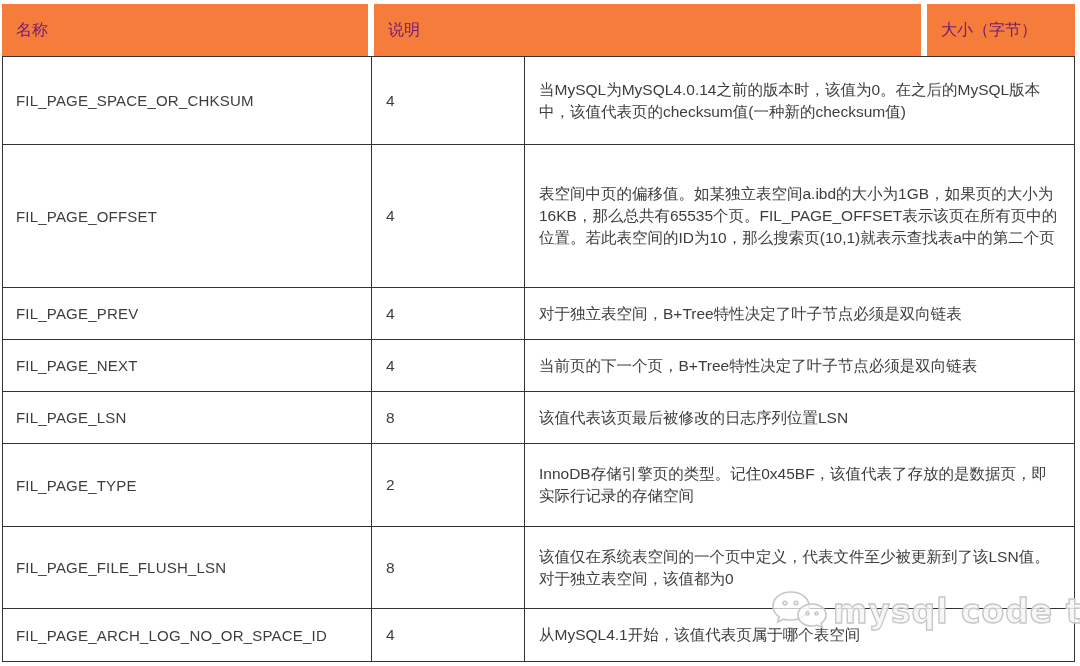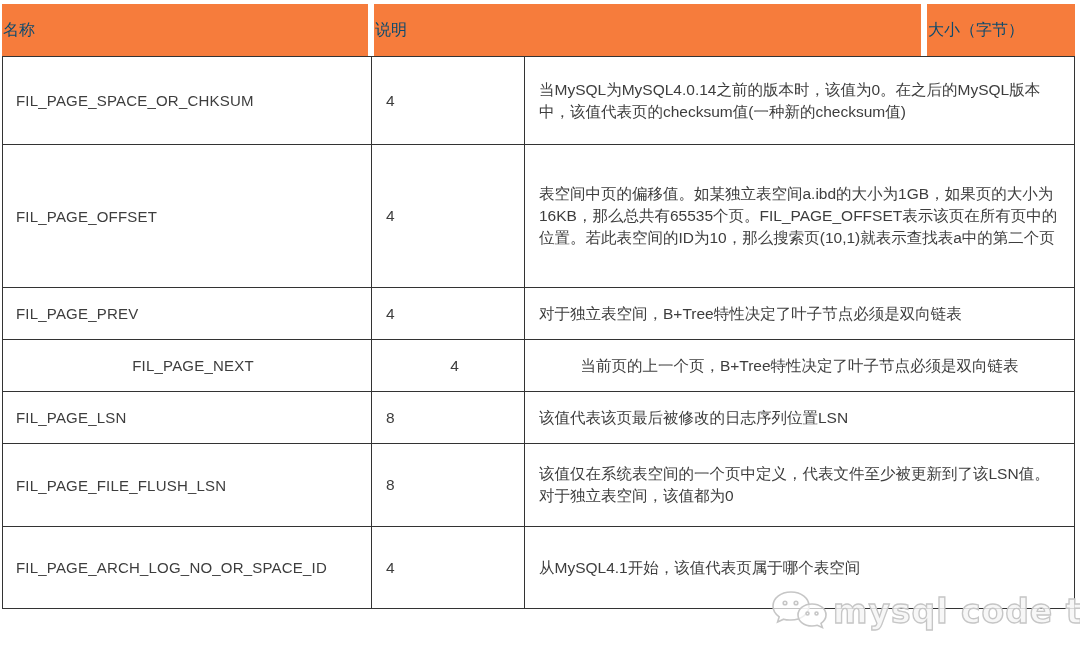--- a/index.html
+++ b/index.html
@@ -18,24 +18,24 @@
   
   .header-row {
     display: flex;
     gap: 6px;
     padding: 4px 5px 0 2px;
     box-sizing: border-box;
     height: 56px;
   }
   .hcell {
     background: #F67C3C;
-    color: #0c4a6e;
+    color: #701a75;
     display: flex;
     align-items: center;
-    padding-left: 1px;
+    padding-left: 14px;
     font-size: 16px;
     box-sizing: border-box;
     height: 52px;
   }
   .hcell.c1 { width: 366px; }
   .hcell.c2 { width: 148px; }
   .hcell.c3 { flex: 1; }
 
   
   table.body-table {
@@ -61,21 +61,21 @@
   }
   td.cell-desc {
     padding: 9px 14px;
     font-size: 15.5px;
     line-height: 22px;
   }
   
   .body-table tr:nth-child(1) { height: 88px; }
   .body-table tr:nth-child(2) { height: 143px; }
   .body-table tr:nth-child(3) { height: 52px; }
-  .body-table tr:nth-child(4) { height: 52px; text-align: center; }
+  .body-table tr:nth-child(4) { height: 52px; }
   .body-table tr:nth-child(5) { height: 52px; padding-left: 17px; }
   .body-table tr:nth-child(6) { height: 83px; }
   .body-table tr:nth-child(7) { height: 82px; }
   .body-table tr:nth-child(8) { height: 53px; }
 
   
   .watermark {
     position: absolute;
     top: 589px;
     left: 770px;
@@ -134,29 +134,34 @@
 
     <tr>
       <td class="cell-name">FIL_PAGE_PREV</td>
       <td class="cell-size">4</td>
       <td class="cell-desc">对于独立表空间，B+Tree特性决定了叶子节点必须是双向链表</td>
     </tr>
 
     <tr>
       <td class="cell-name">FIL_PAGE_NEXT</td>
       <td class="cell-size">4</td>
-      <td class="cell-desc">当前页的上一个页，B+Tree特性决定了叶子节点必须是双向链表</td>
+      <td class="cell-desc">当前页的下一个页，B+Tree特性决定了叶子节点必须是双向链表</td>
     </tr>
 
     <tr>
       <td class="cell-name">FIL_PAGE_LSN</td>
       <td class="cell-size">8</td>
       <td class="cell-desc">该值代表该页最后被修改的日志序列位置LSN</td>
     </tr>
 
+    <tr>
+      <td class="cell-name">FIL_PAGE_TYPE</td>
+      <td class="cell-size">2</td>
+      <td class="cell-desc">InnoDB存储引擎页的类型。记住0x45BF，该值代表了存放的是数据页，即实际行记录的存储空间</td>
+    </tr>
 
     <tr>
       <td class="cell-name">FIL_PAGE_FILE_FLUSH_LSN</td>
       <td class="cell-size">8</td>
       <td class="cell-desc">该值仅在系统表空间的一个页中定义，代表文件至少被更新到了该LSN值。对于独立表空间，该值都为0</td>
     </tr>
 
     <tr>
       <td class="cell-name">FIL_PAGE_ARCH_LOG_NO_OR_SPACE_ID</td>
       <td class="cell-size">4</td>

